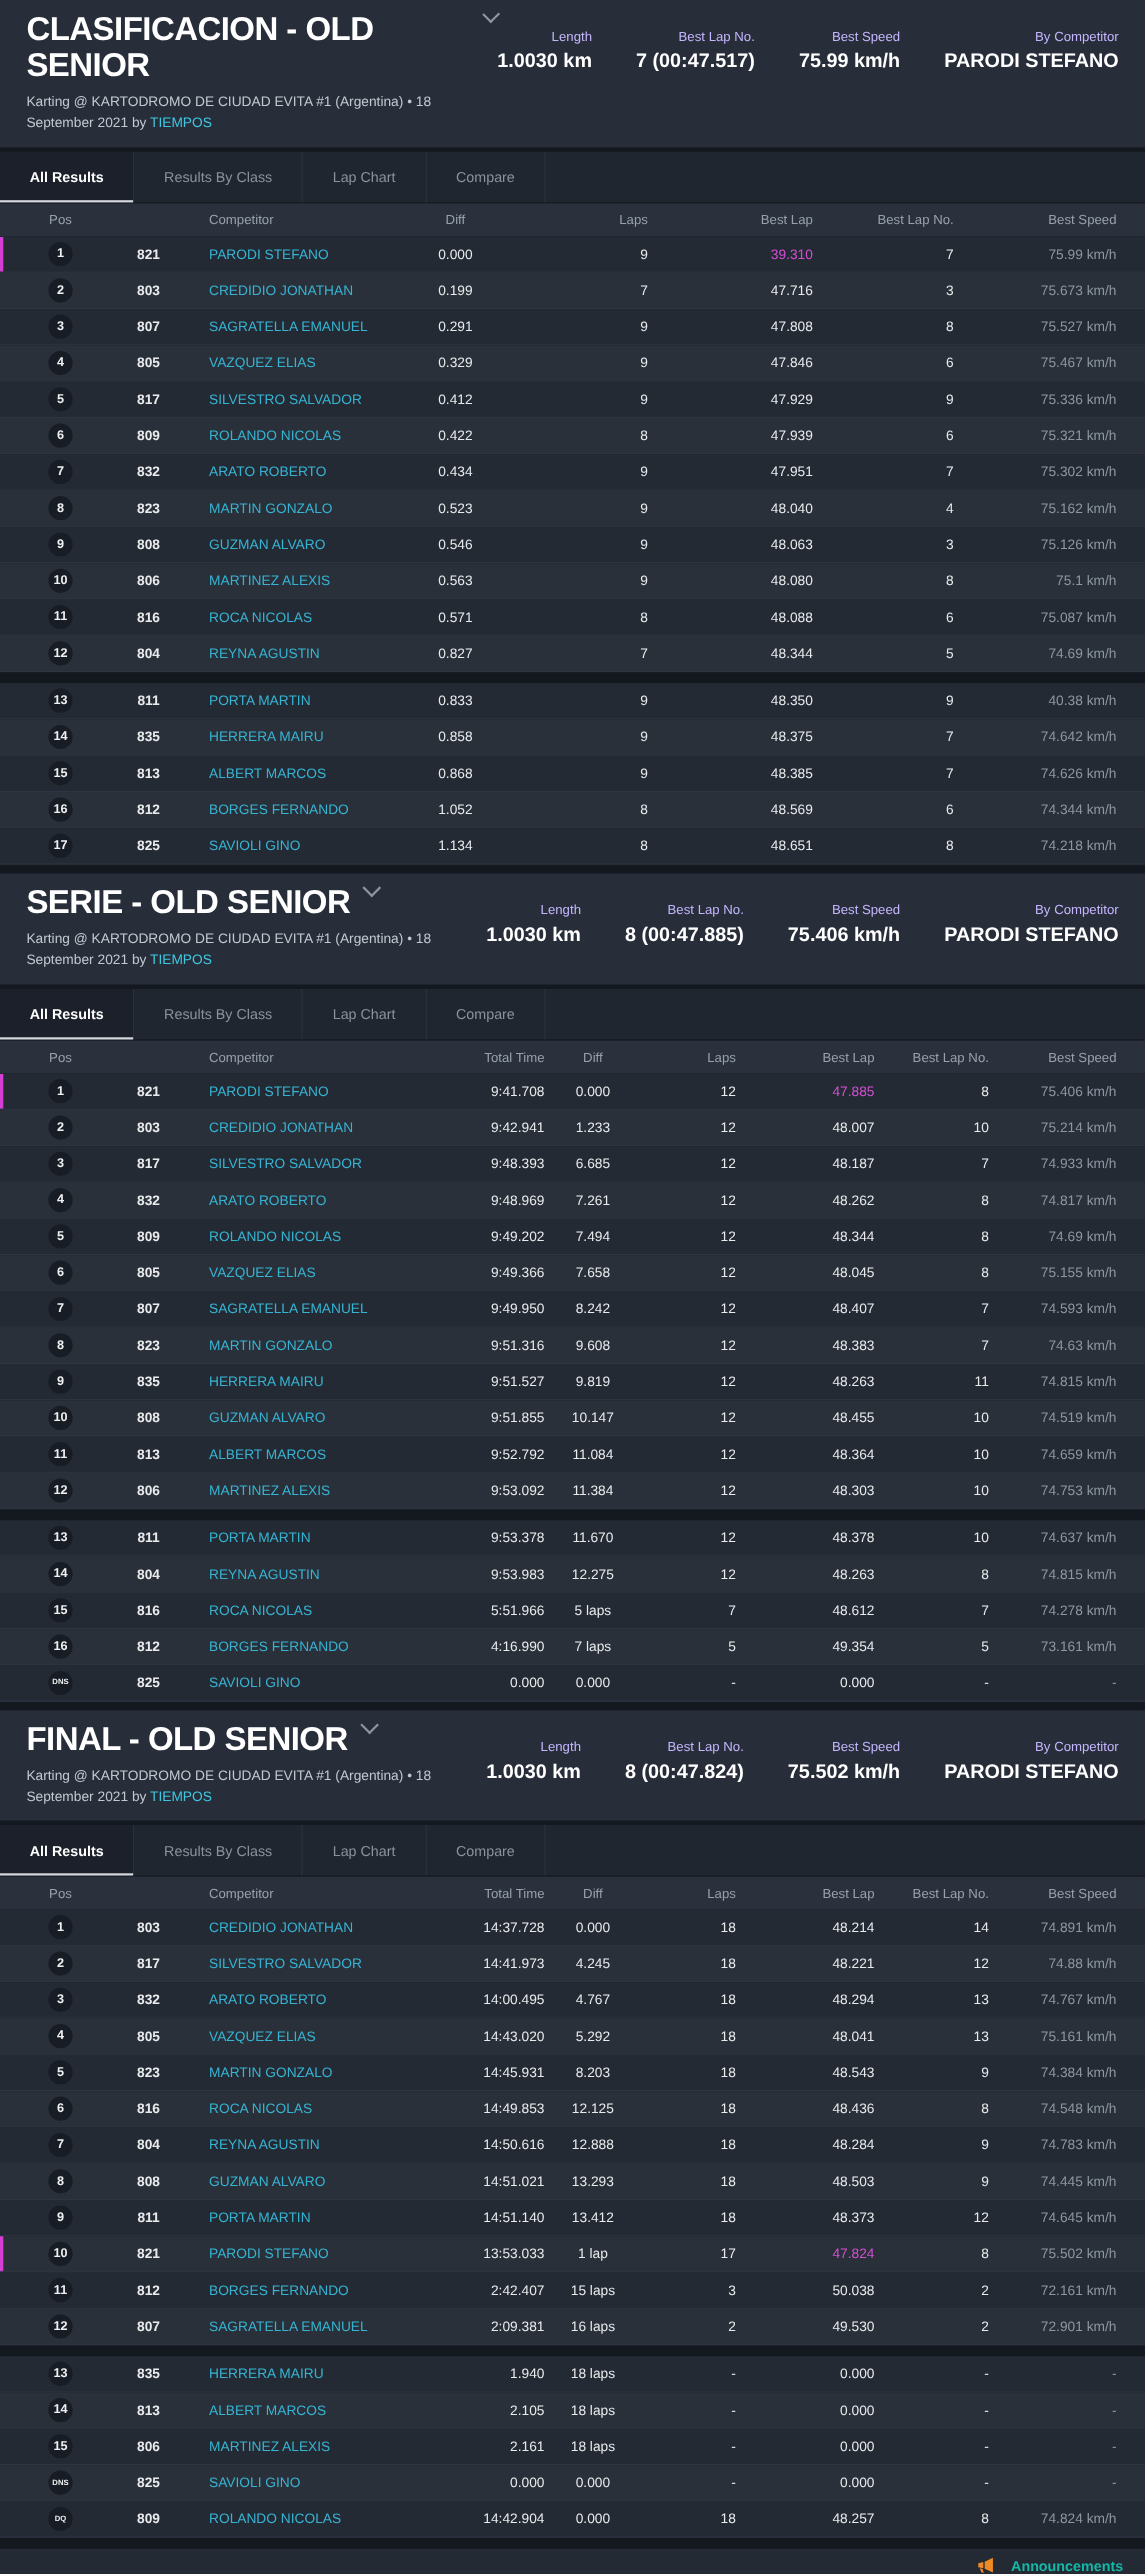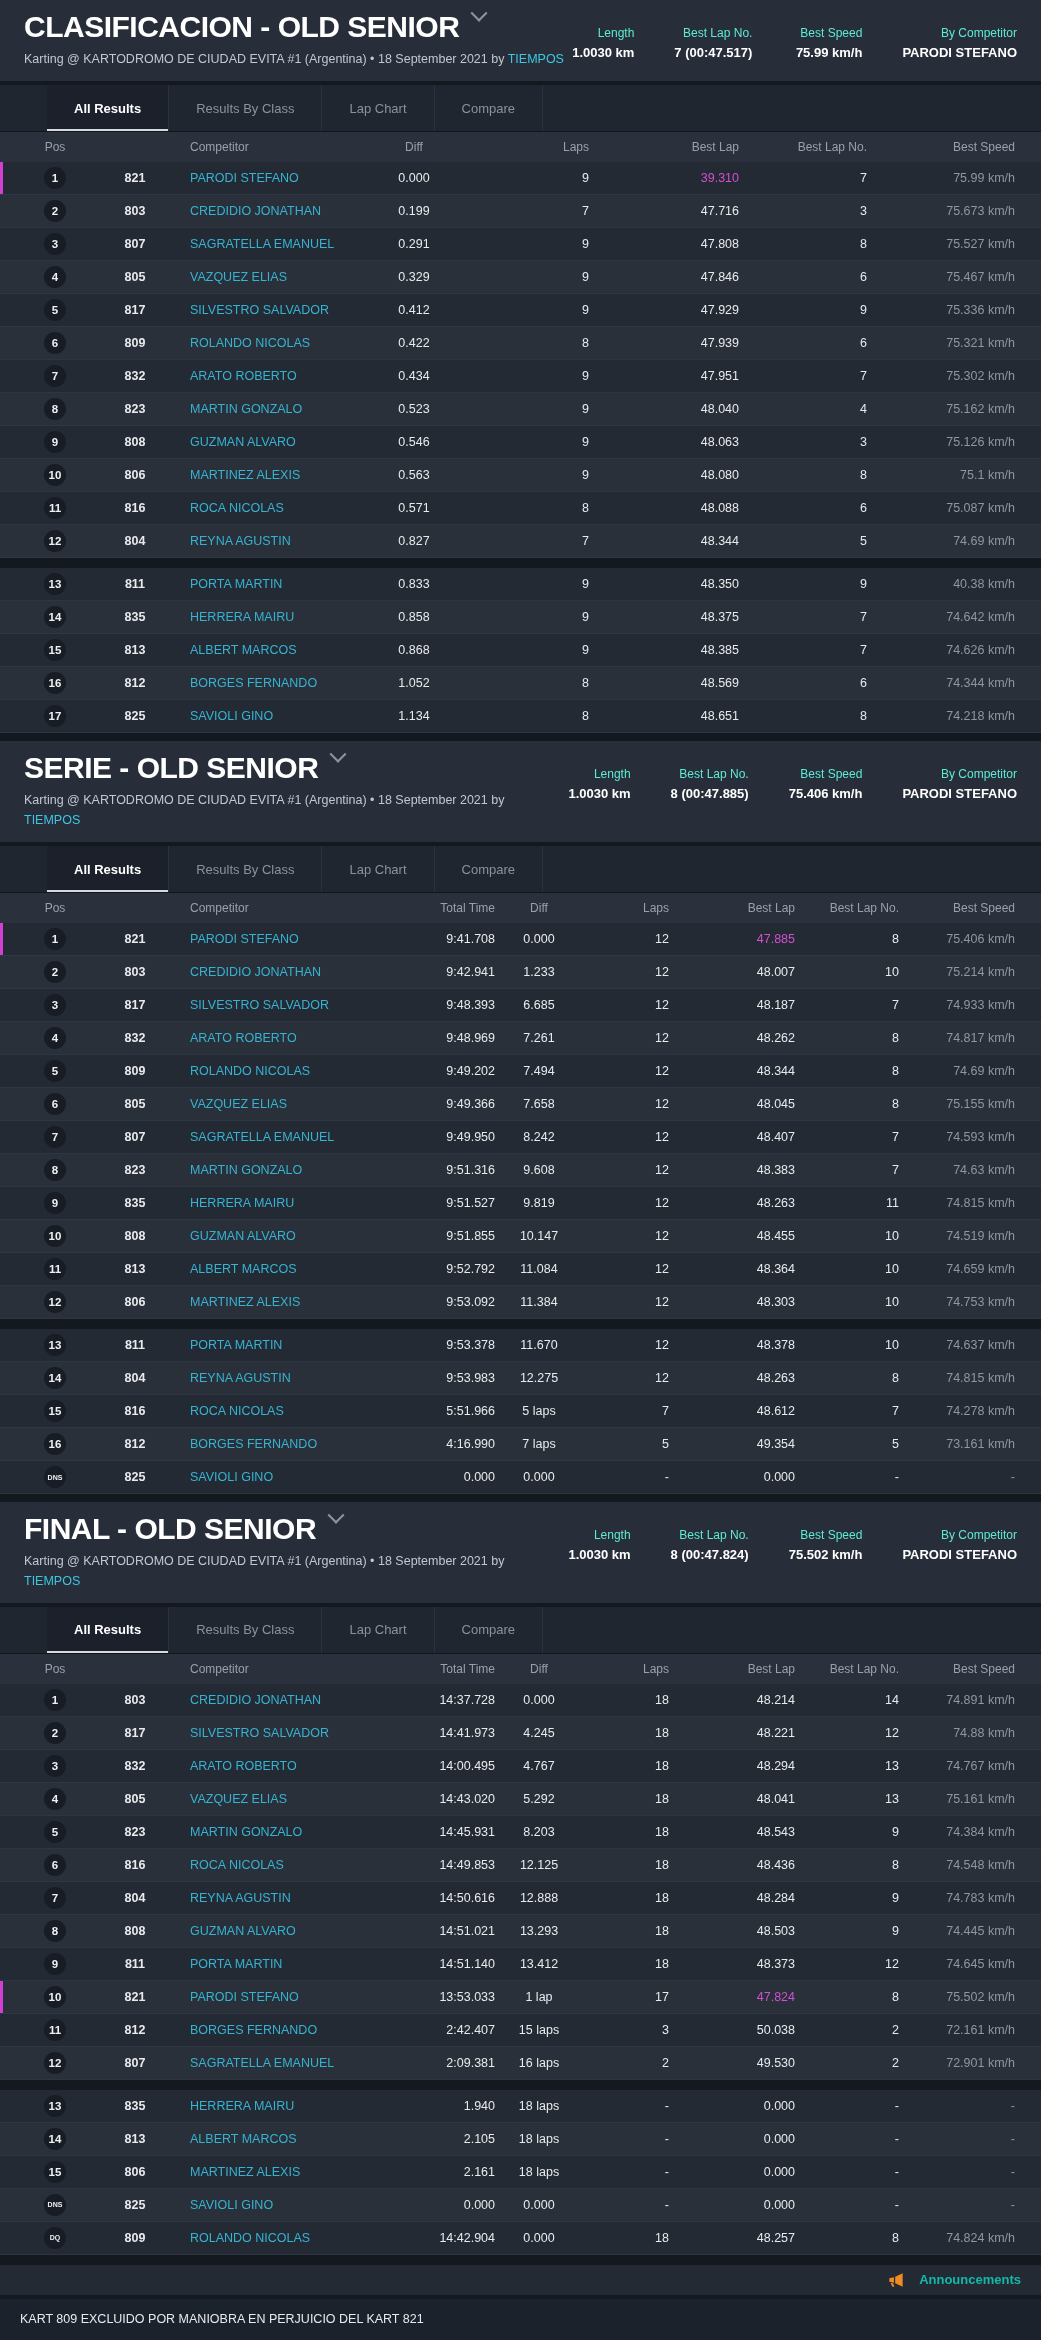--- a/index.html
+++ b/index.html
@@ -7,25 +7,25 @@
 
   
   .race-section{margin-bottom:8px;}
   .sec-header{background:#272e3a;display:flex;justify-content:space-between;padding:10px 24px 12px 24px;}
   .sec-title{margin:0;display:flex;align-items:flex-start;gap:14px;color:#ffffff;font-size:30px;font-weight:700;letter-spacing:-0.5px;line-height:1.1;}
   .chevron{width:10px;height:10px;border-right:2px solid #8d95a0;border-bottom:2px solid #8d95a0;transform:rotate(45deg) translate(-2px,-2px);display:inline-block;cursor:pointer;}
   .sec-sub{font-size:12.5px;color:#c2c8cf;margin:7px 0 0;max-width:540px;line-height:1.55;}
   .sec-sub a{color:#3fc6e0;text-decoration:none;cursor:pointer;}
   .sec-stats{display:flex;gap:40px;padding-top:16px;}
   .stat{text-align:right;min-width:70px;}
-  .stat-label{font-size:12px;color:#5eead4;}
-  .stat-value{font-size:13px;font-weight:700;color:#ffffff;margin-top:5px;white-space:nowrap;}
+  .stat-label{font-size:12px;color:#c4b5fd;}
+  .stat-value{font-size:18px;font-weight:700;color:#ffffff;margin-top:5px;white-space:nowrap;}
 
   
-  .tabs{display:flex;background:#20262f;height:46px;margin-top:4px;border-bottom:1px solid #11151c;padding-left:47px;}
+  .tabs{display:flex;background:#20262f;height:46px;margin-top:4px;border-bottom:1px solid #11151c;}
   .tab{display:flex;align-items:center;padding:0 27px;font-size:13px;color:#8a929d;border-right:1px solid #2b323e;position:relative;cursor:pointer;white-space:nowrap;}
   .tab.active{color:#ffffff;font-weight:700;background:#1b202a;}
   .tab.active::after{content:'';position:absolute;left:0;right:0;bottom:0;height:2px;background:#d6dade;}
 
   
   .thead{display:flex;align-items:center;height:30px;background:#2a313d;color:#98a1ab;font-size:12px;padding:0 26px 0 20px;}
   .trow{display:flex;align-items:center;height:32px;border-bottom:1px solid #2e3643;font-size:12.5px;color:#e8eaec;padding:0 26px 0 20px;}
   .trow.odd{background:#242a34;}
   .trow.even{background:#293039;}
   .trow.fastest{box-shadow:inset 3px 0 0 #d23fd2;}

